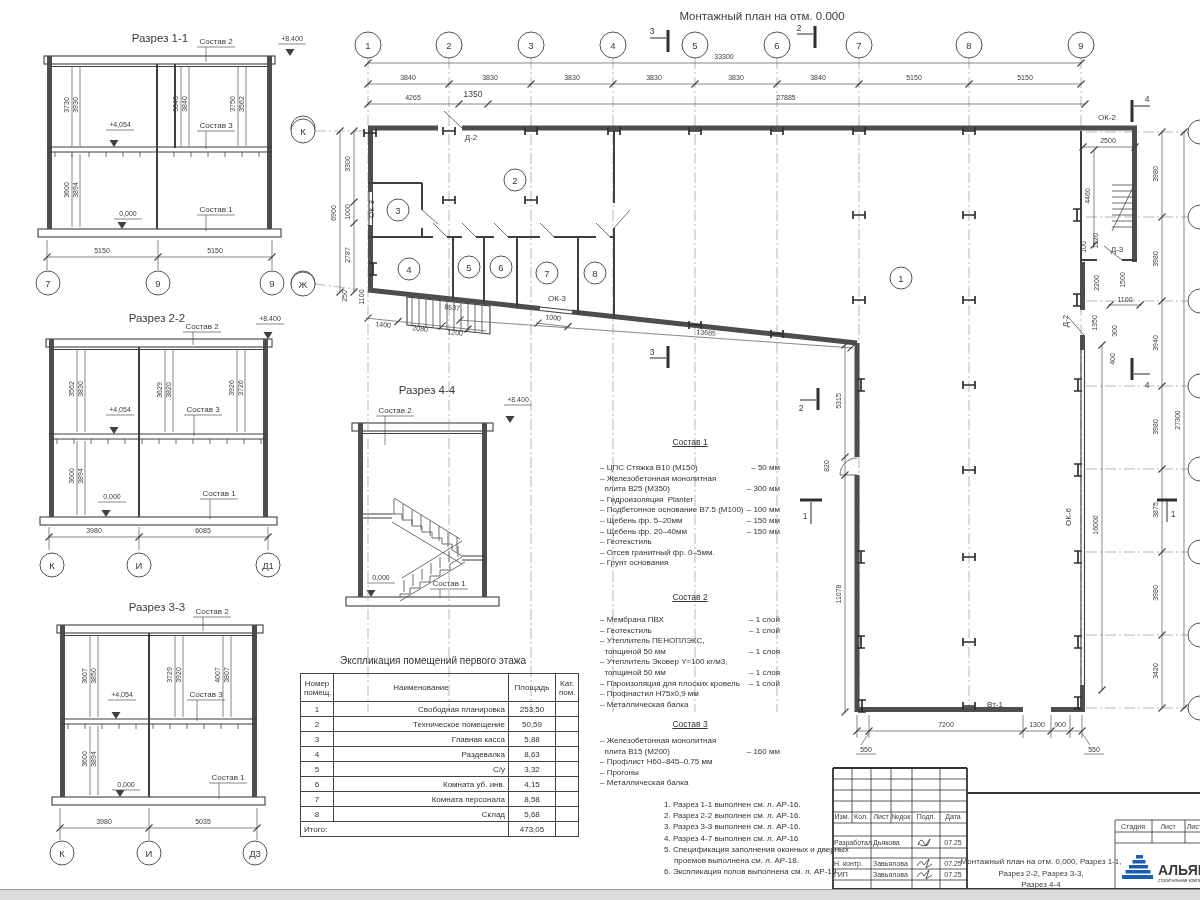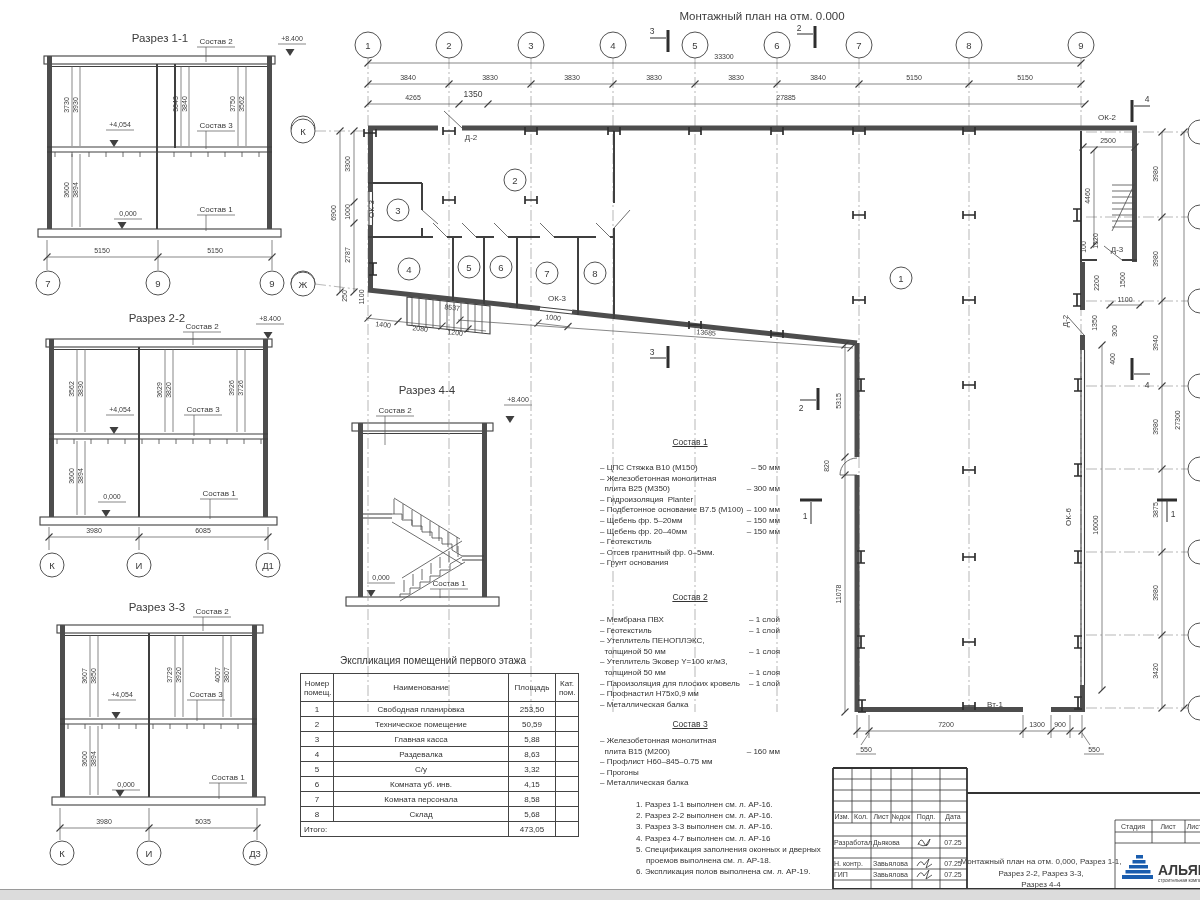--- a/index.html
+++ b/index.html
@@ -21,28 +21,28 @@
   .tb1{stroke:#333;stroke-width:1.8;fill:none;}
   .tb2{stroke:#333;stroke-width:0.8;fill:none;}
   
   .x-table{position:absolute;left:300px;top:655px;width:266px;color:#333;}
   .x-table .t-title{font-size:10px;text-align:center;margin-bottom:7px;}
   .x-table table{border-collapse:collapse;width:100%;font-size:8px;table-layout:fixed;}
   .x-table th,.x-table td{border:1px solid #444;padding:0 3px;font-weight:normal;overflow:hidden;}
   .x-table th{height:27px;text-align:center;line-height:9px;}
   .x-table td{height:14px;}
   .c-num{width:26px;text-align:center;}
-  .c-name{width:168px;text-align:center;}
+  .c-name{width:168px;text-align:right;}
   .c-area{width:40px;text-align:center;}
   .c-cat{width:16px;}
   .sostav{position:absolute;width:180px;font-size:8px;color:#333;}
   .sostav .s-title{text-align:center;text-decoration:underline;font-size:8.5px;}
   .s-line{display:flex;line-height:10.6px;white-space:pre;}
   .s-line .v{margin-left:auto;}
-  .notes{position:absolute;left:636px;top:799px;width:196px;font-size:8px;line-height:11.2px;color:#333;}
+  .notes{position:absolute;left:664px;top:799px;width:196px;font-size:8px;line-height:11.2px;color:#333;}
   .note{padding-left:10px;text-indent:-10px;}
   .graybar{position:absolute;left:0;top:890px;width:1200px;height:10px;background:#dcdcdc;}
 </style>
 </head>
 <body>
 
 <svg id="sheet" viewBox="0 0 1200 900">
   <defs>
     <pattern id="hz" width="5" height="5" patternUnits="userSpaceOnUse" patternTransform="rotate(45)">
       <rect width="5" height="5" fill="#fff"></rect>

